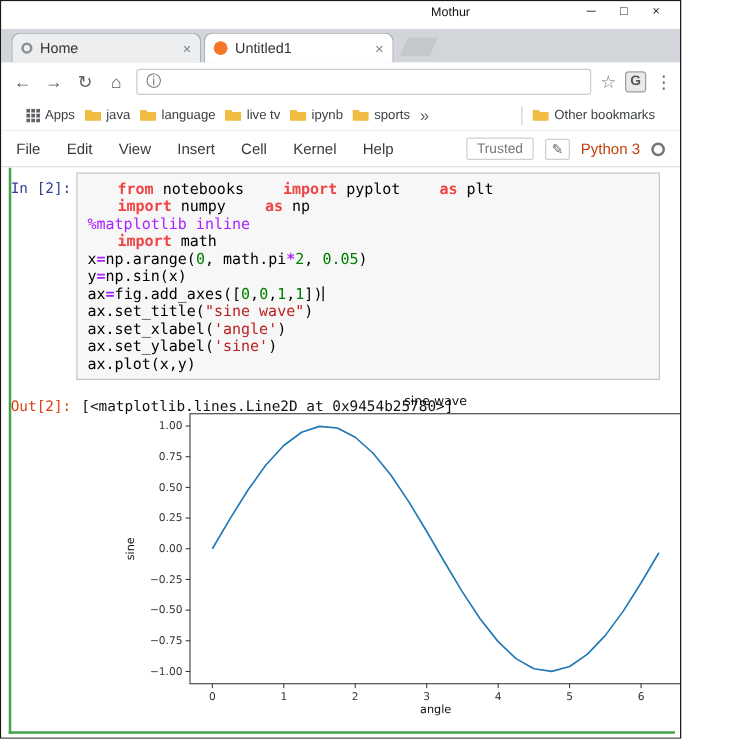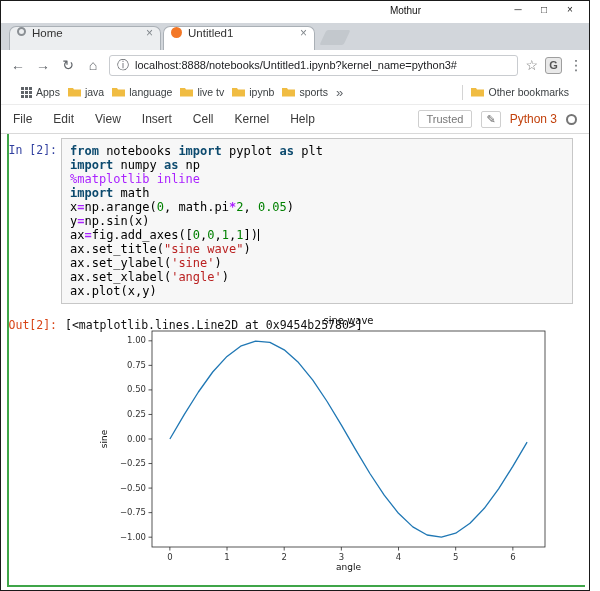--- a/index.html
+++ b/index.html
@@ -1,27 +1,27 @@
 <!DOCTYPE html>
 <html><head>
 <meta charset="utf-8">
 <style>
   * { margin:0; padding:0; box-sizing:border-box; }
   body { font-family:"Liberation Sans", sans-serif; background:#fff; }
-  #window { width:590px; height:591px; border:1px solid #1a1a1a; position:relative; background:#fff; overflow:hidden; }
+  #window { width:545px; height:591px; border:1px solid #1a1a1a; position:relative; background:#fff; overflow:hidden; }
 
   
   .titlebar { height:22px; position:relative; background:#fff; }
   .caption { position:absolute; right:168px; top:4px; font-size:10px; color:#111; }
   .win-controls { position:absolute; right:6px; top:3px; display:flex; }
   .win-btn { width:26px; text-align:center; font-size:10px; color:#222; cursor:default; }
 
   
   .tabstrip { height:27px; background:#d2d6db; display:flex; align-items:flex-end; padding-left:8px; }
-  .tab { height:24px; width:152px; display:flex; gap:6px; padding:0 7px;
+  .tab { height:24px; width:152px; display:flex; align-items:center; gap:6px; padding:0 7px;
          border:1px solid #aab0b6; border-bottom:none; border-radius:7px 7px 0 0;
          background:#eceef0; font-size:11.5px; color:#333; margin-right:2px; }
   .tab.active { background:#ffffff; }
   .tab-title { flex:1; white-space:nowrap; overflow:hidden; }
   .tab-close { color:#80868b; font-size:12px; line-height:1; }
   .favicon-ring { width:9px; height:9px; border:2px solid #8a8f94; border-radius:50%; flex:0 0 auto; }
   .favicon-jupyter { width:11px; height:11px; border-radius:50%; background:#f37726; flex:0 0 auto; }
   .newtab { width:24px; height:15px; background:#c3c8cd; margin:0 0 5px 6px; transform:skewX(-25deg); border-radius:2px; }
 
   
@@ -61,21 +61,21 @@
 
   .in-prompt { position:absolute; left:6px; top:9px; width:50px; text-align:right;
                font:11.5px "DejaVu Sans Mono", monospace; color:#303f9f; }
   .out-prompt { position:absolute; left:6px; top:184px; width:50px; text-align:right;
                 font:11.5px "DejaVu Sans Mono", monospace; color:#d84315; }
   .out-text { position:absolute; left:64px; top:184px; font:11.5px "DejaVu Sans Mono", monospace; color:#111; white-space:pre; }
 
   .code-cell { position:absolute; left:60px; right:16px; top:4px; background:#f7f7f7;
                border:1px solid #c7c7c7; padding:5px 8px; }
   .code-line { font:12px/14px "DejaVu Sans Mono", monospace; white-space:pre; color:#000; }
-  .tok-kw { color:#0c4a6e; font-weight:bold; }
+  .tok-kw { color:#ef4444; font-weight:bold;margin-left:24px; }
   .tok-mg { color:#aa22ff; }
   .tok-nu { color:#008000; }
   .tok-st { color:#ba2121; }
   .tok-op { color:#aa22ff; font-weight:bold; }
   .tok-pl { color:#000; }
   .tok-caret { display:inline-block; width:1px; height:12px; background:#000; vertical-align:-2px; }
 
   .figure-wrap { position:absolute; left:90px; top:179px; width:470px; height:270px; }
 </style>
 </head>
@@ -106,21 +106,20 @@
     <div class="newtab"></div>
   </div>
 
   <div class="toolbar">
     <span class="navicon">←</span>
     <span class="navicon">→</span>
     <span class="navicon">↻</span>
     <span class="navicon">⌂</span>
     <div class="omnibox">
       <span class="info-icon">ⓘ</span>
-      <span class="url-text">localhost:8888/notebooks/Untitled1.ipynb?kernel_name=python3#</span>
     </div>
     <span class="star-icon">☆</span>
     <span class="ext-badge">G</span>
     <span class="menu-dots">⋮</span>
   </div>
 
   <div class="bookmarks">
     <div class="bm-item">
       <svg width="11" height="11" viewBox="0 0 11 11">
           <g fill="#5f6368">
@@ -201,22 +200,22 @@
     <div class="in-prompt">In [2]:</div>
     <div class="code-cell">
         <div class="code-line"><span class="tok-kw">from</span><span class="tok-pl"> notebooks </span><span class="tok-kw">import</span><span class="tok-pl"> pyplot </span><span class="tok-kw">as</span><span class="tok-pl"> plt</span></div>
         <div class="code-line"><span class="tok-kw">import</span><span class="tok-pl"> numpy </span><span class="tok-kw">as</span><span class="tok-pl"> np</span></div>
         <div class="code-line"><span class="tok-mg">%matplotlib inline</span></div>
         <div class="code-line"><span class="tok-kw">import</span><span class="tok-pl"> math</span></div>
         <div class="code-line"><span class="tok-pl">x</span><span class="tok-op">=</span><span class="tok-pl">np.arange(</span><span class="tok-nu">0</span><span class="tok-pl">, math.pi</span><span class="tok-op">*</span><span class="tok-nu">2</span><span class="tok-pl">, </span><span class="tok-nu">0.05</span><span class="tok-pl">)</span></div>
         <div class="code-line"><span class="tok-pl">y</span><span class="tok-op">=</span><span class="tok-pl">np.sin(x)</span></div>
         <div class="code-line"><span class="tok-pl">ax</span><span class="tok-op">=</span><span class="tok-pl">fig.add_axes([</span><span class="tok-nu">0</span><span class="tok-pl">,</span><span class="tok-nu">0</span><span class="tok-pl">,</span><span class="tok-nu">1</span><span class="tok-pl">,</span><span class="tok-nu">1</span><span class="tok-pl">])</span><span class="tok-caret"></span></div>
         <div class="code-line"><span class="tok-pl">ax.set_title(</span><span class="tok-st">"sine wave"</span><span class="tok-pl">)</span></div>
+        <div class="code-line"><span class="tok-pl">ax.set_xlabel(</span><span class="tok-st">'angle'</span><span class="tok-pl">)</span></div>
         <div class="code-line"><span class="tok-pl">ax.set_ylabel(</span><span class="tok-st">'sine'</span><span class="tok-pl">)</span></div>
-        <div class="code-line"><span class="tok-pl">ax.set_xlabel(</span><span class="tok-st">'angle'</span><span class="tok-pl">)</span></div>
         <div class="code-line"><span class="tok-pl">ax.plot(x,y)</span></div>
       </div>
 
     <div class="out-prompt">Out[2]:</div>
     <div class="out-text">[&lt;matplotlib.lines.Line2D at 0x9454b25780&gt;]</div>
 
     <div class="figure-wrap">
       <svg id="chart-svg" width="470" height="270" viewBox="0 0 470 270" font-family="DejaVu Sans, sans-serif">
           <rect x="61" y="18" width="393" height="216" fill="#ffffff" stroke="#2b2b2b" stroke-width="0.8"></rect>
           <line x1="78.86363636363636" y1="234" x2="78.86363636363636" y2="237.5" stroke="#2b2b2b" stroke-width="0.8"></line>

